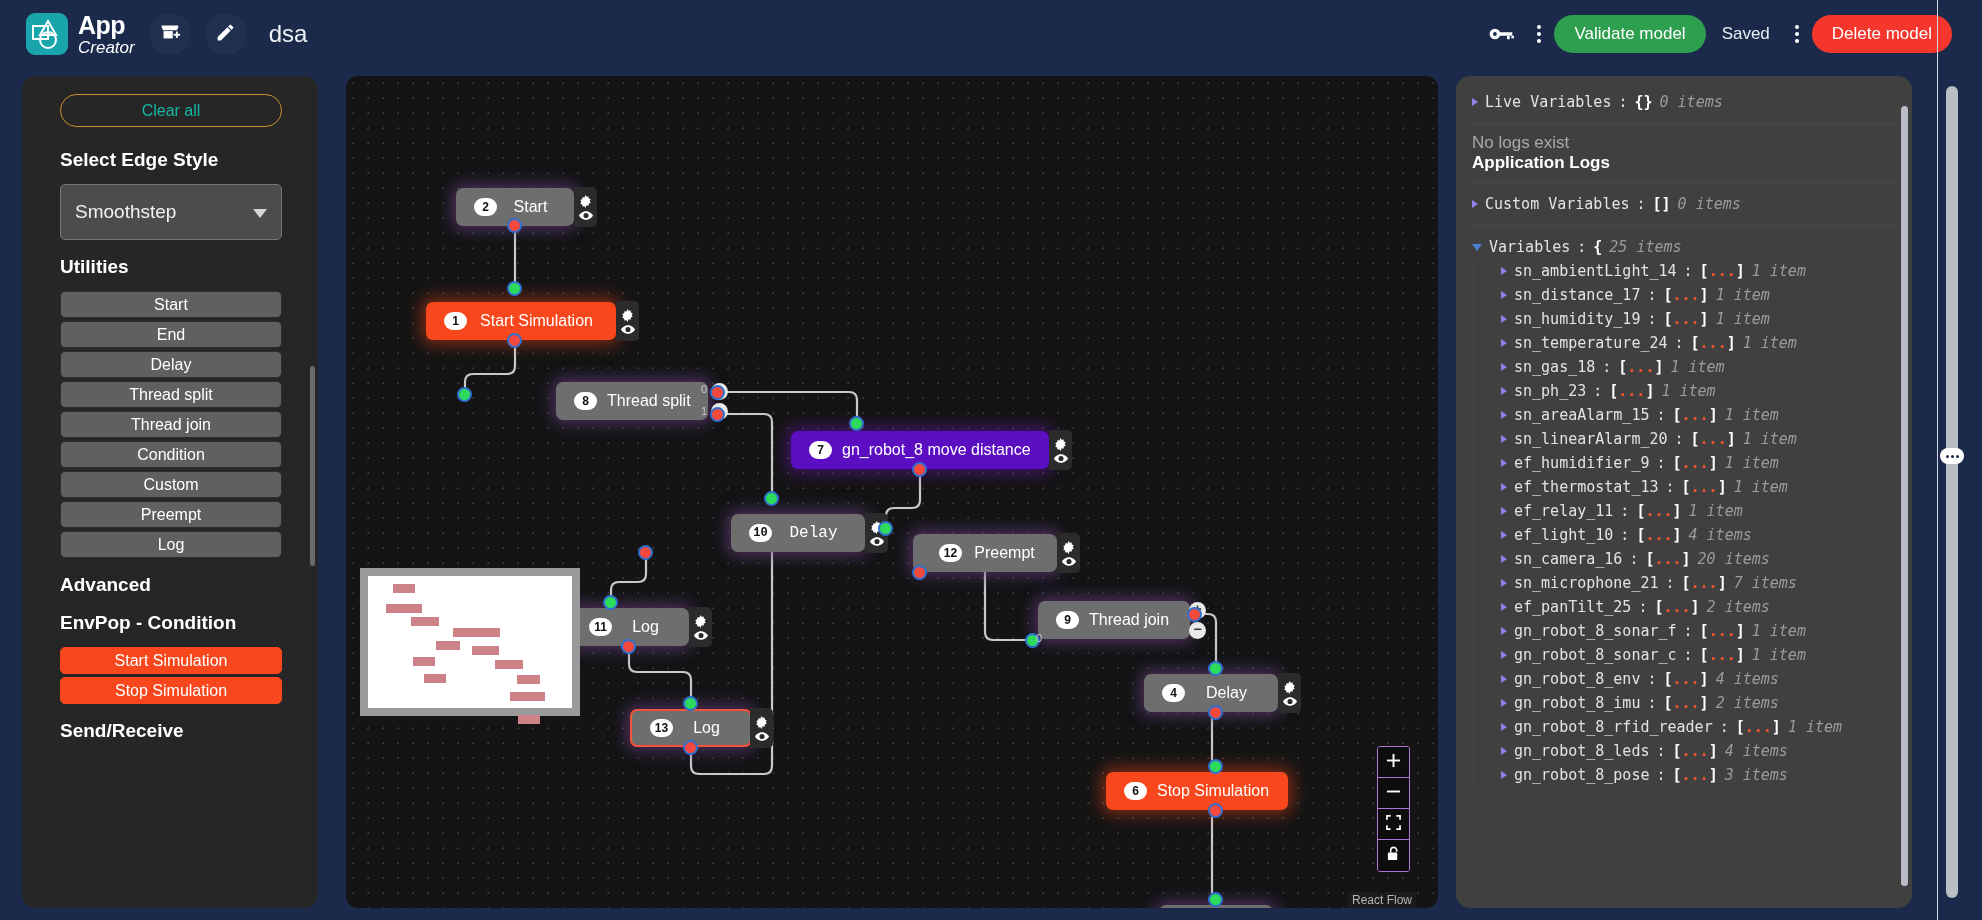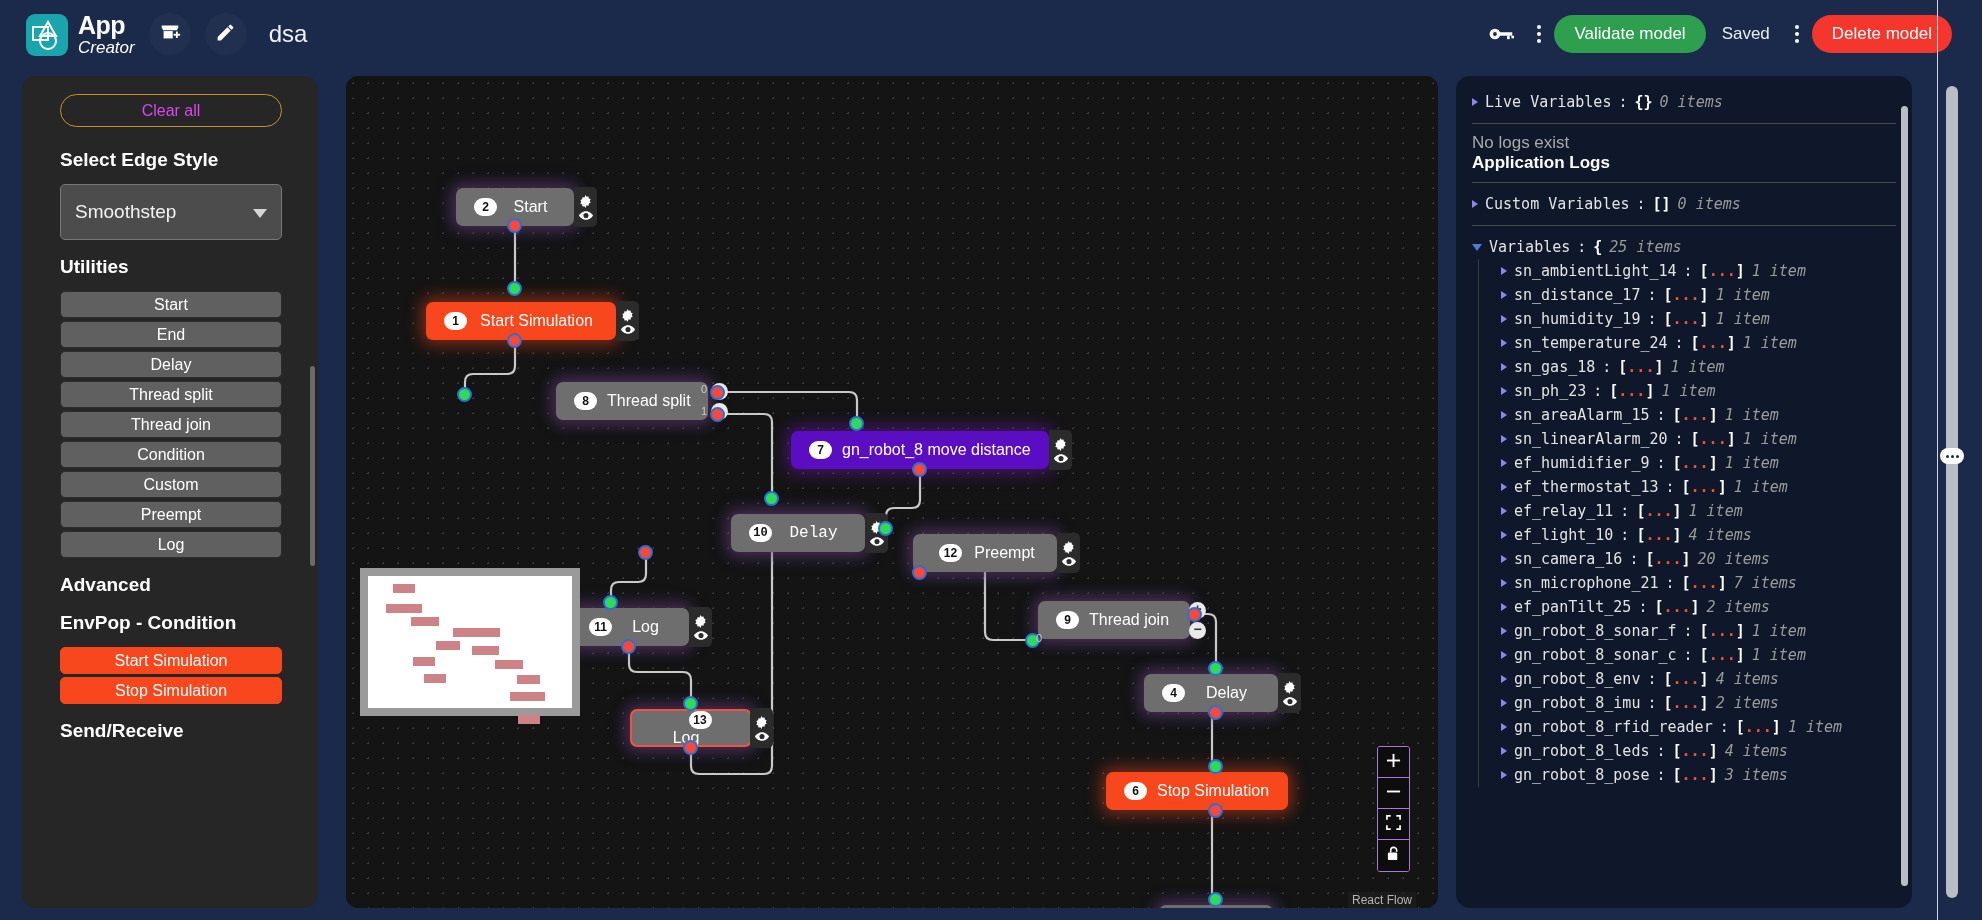--- a/index.html
+++ b/index.html
@@ -7,21 +7,21 @@
     width: 1982px; height: 920px;
     background: #1b2a4a;
     font-family: "Liberation Sans", sans-serif;
     overflow: hidden;
   }
   
   #topbar {
     position: absolute; left: 0; top: 0; width: 1982px; height: 68px;
     background: #1b2a4a; display: flex; align-items: center;
   }
-  #brand { display: flex; align-items: flex-end; margin-left: 26px; gap: 10px; }
+  #brand { display: flex; align-items: center; margin-left: 26px; gap: 10px; }
   #logo-mark {
     width: 42px; height: 42px; border-radius: 9px; background: #1aa5ad;
     position: relative; flex: none;
   }
   #logo-mark svg { position: absolute; left: 0; top: 0; }
   #brand-text { line-height: 1.0; color: #fff; }
   #brand-app { font-size: 25px; font-weight: bold; letter-spacing: -0.5px; }
   #brand-creator { font-size: 17px; font-style: italic; margin-top: 1px; }
   .round-btn {
     width: 42px; height: 42px; border-radius: 50%; background: #22304f;
@@ -51,21 +51,21 @@
   #sidebar {
     position: absolute; left: 22px; top: 76px; width: 296px; height: 832px;
     background: #262626; border-radius: 14px; overflow: hidden;
   }
   #sidebar-inner {
     position: absolute; left: 0; top: 0; width: 296px; height: 832px;
     padding: 18px 22px 0 38px; overflow: hidden;
   }
   #clear-all {
     display: block; width: 222px; height: 33px; border-radius: 17px;
-    border: 1px solid #c9922c; background: transparent; color: #d946ef;
+    border: 1px solid #c9922c; background: transparent; color: #14b8a6;
     font-size: 16px; cursor: pointer; font-family: "Liberation Sans", sans-serif;
     margin-bottom: 22px;
   }
   .sb-head { color: #fff; font-size: 19px; font-weight: bold; margin: 16px 0 13px 0; }
   #edge-style-select {
     width: 222px; height: 56px; background: #4c4c4c; border: 1px solid #777;
     border-radius: 5px; display: flex; align-items: center; padding: 0 14px;
     color: #f2f2f2; font-size: 19px; cursor: pointer;
   }
   #edge-style-caret { margin-left: auto; }
@@ -93,21 +93,21 @@
   }
   #edges { position: absolute; left: 0; top: 0; width: 1092px; height: 832px; }
   .node {
     position: absolute; display: flex; align-items: center;
     height: 38px; border-radius: 7px; background: #6e6e6e;
     box-shadow: 0 0 14px 4px rgba(150,60,110,.40), 0 0 18px 5px rgba(40,70,170,.30);
     cursor: pointer;
   }
   .node.orange { background: #f8471c; box-shadow: 0 0 16px 5px rgba(248,71,28,.45); }
   .node.purple { background: #5b0ec1; box-shadow: 0 0 16px 5px rgba(120,20,200,.45); }
-  .node.selected { border: 2px solid #f4523a; flex-direction: column; }
+  .node.selected { border: 2px solid #f4523a; }
   .node-badge {
     width: 23px; height: 18px; border-radius: 10px; background: #fff; color: #111;
     font-size: 12px; font-weight: bold; display: flex; align-items: center;
     justify-content: center; margin-left: 18px; flex: none;
   }
   .node-label {
     flex: 1; text-align: center; color: #fff; font-size: 16px;
     padding: 0 20px 0 10px; white-space: nowrap;
   }
   .node-tools {
@@ -144,21 +144,21 @@
   }
   .ctrl:last-child { border-bottom: none; }
   #attribution {
     position: absolute; right: 22px; bottom: 0; color: #b6b6b6;
     font-size: 12px; background: rgba(30,30,30,.75); padding: 1px 4px;
   }
 
   
   #rightpanel {
     position: absolute; left: 1456px; top: 76px; width: 456px; height: 832px;
-    background: #0f172a; border-radius: 14px; overflow: hidden;
+    background: #404040; border-radius: 14px; overflow: hidden;
   }
   #rp-inner { padding: 14px 16px 0 16px; position: relative; height: 832px; }
   .mono { font-family: "DejaVu Sans Mono", monospace; }
   .rp-row { display: flex; align-items: center; gap: 7px; padding: 3px 0; font-size: 15px; }
   .tri {
     width: 0; height: 0; flex: none;
     border-left: 6px solid #8f84e8; border-top: 4px solid transparent;
     border-bottom: 4px solid transparent;
   }
   .tri.open {

